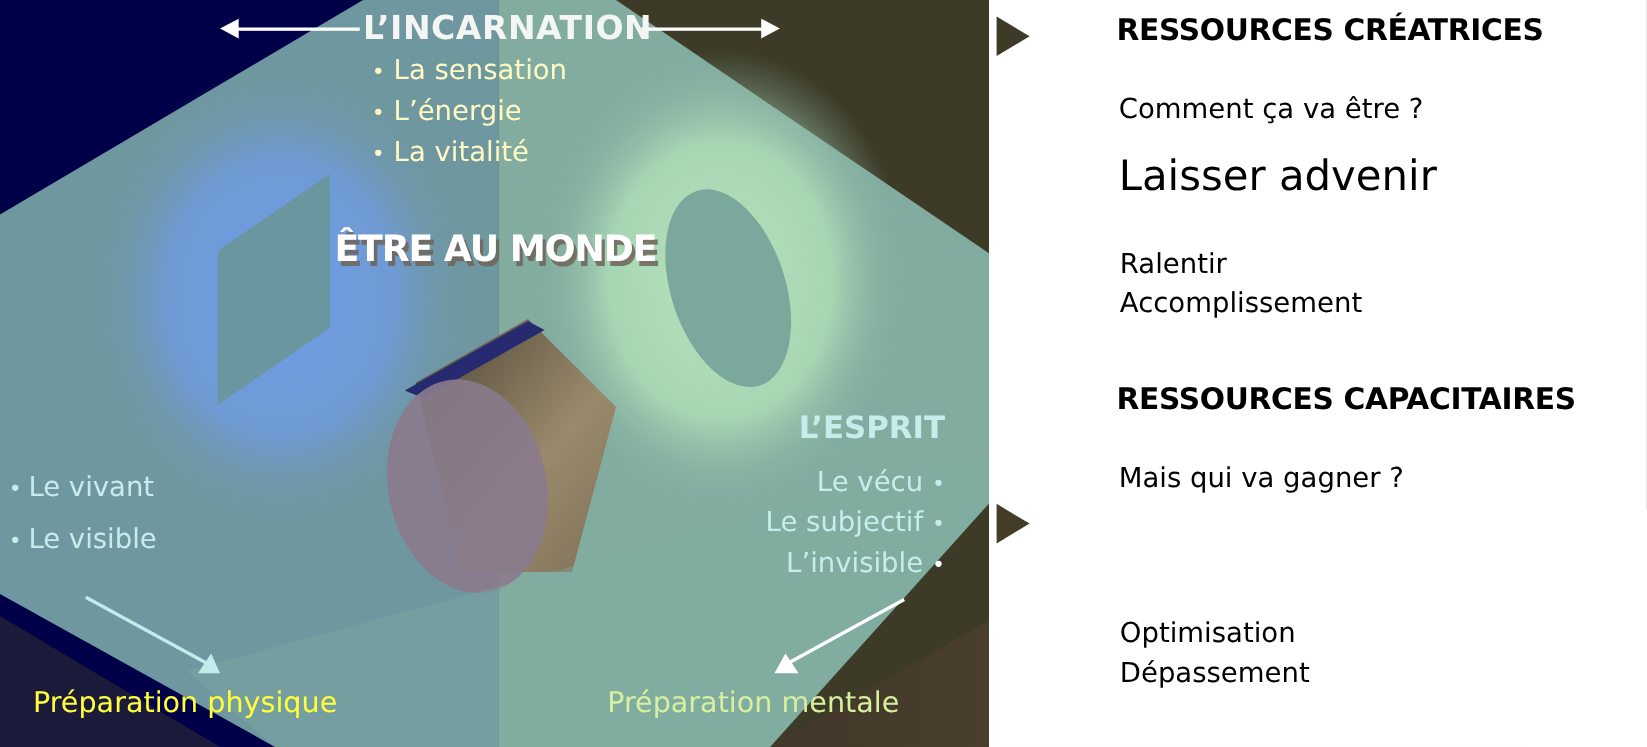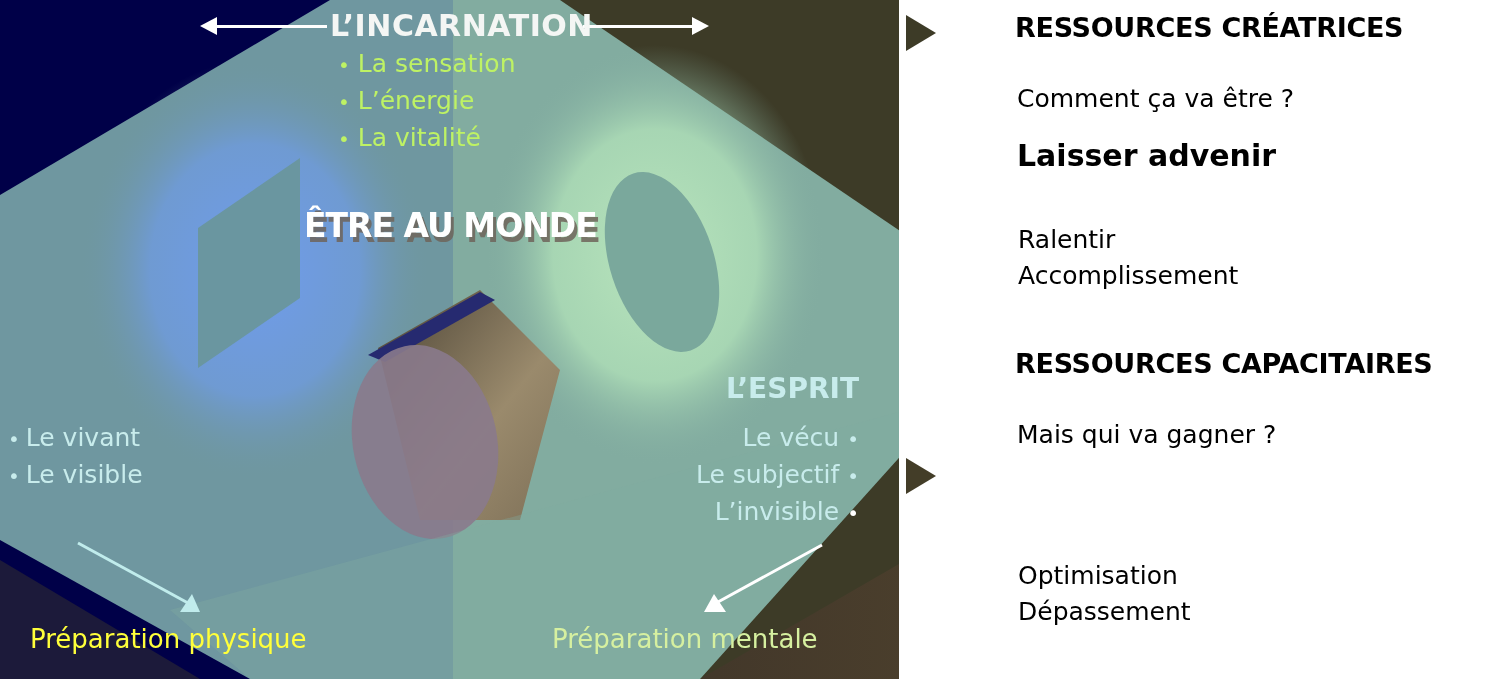--- a/index.html
+++ b/index.html
@@ -28,43 +28,43 @@
       color: #f4f6f4; letter-spacing: 0.5px;
     }
     .arrow-h { position: absolute; height: 3px; background: #ffffff; top: 25px; }
     .arrow-h.left { left: 215px; width: 112px; }
     .arrow-h.right { left: 583px; width: 110px; }
     .arrowhead-l { position: absolute; left: 200px; top: 17px; width: 0; height: 0;
       border-top: 9px solid transparent; border-bottom: 9px solid transparent; border-right: 17px solid #ffffff; }
     .arrowhead-r { position: absolute; left: 692px; top: 17px; width: 0; height: 0;
       border-top: 9px solid transparent; border-bottom: 9px solid transparent; border-left: 17px solid #ffffff; }
 
-    .bullets-top { left: 338px; top: 46px; font-size: 25px; color: #bef264; line-height: 36px; }
+    .bullets-top { left: 338px; top: 46px; font-size: 25px; color: #fef9c3; line-height: 36px; }
     .bullets-top .dot { margin-right: 8px; font-size: 20px; }
 
     .etre {
       left: 304px; top: 206px; font-size: 33px; font-weight: bold; color: #ffffff;
       text-shadow: 3px 5px 0 rgba(110,100,90,0.85); letter-spacing: -1px;
     }
 
     .corps-title { left: 8px; top: 372px; font-size: 28px; font-weight: bold; color: #c8ecec; }
-    .corps-list { left: 8px; top: 420px; font-size: 25px; color: #c8ecec; line-height: 36px; }
+    .corps-list { left: 8px; top: 420px; font-size: 25px; color: #c8ecec; line-height: 46px; }
     .corps-list .dot { margin-right: 6px; font-size: 20px; }
 
     .esprit-title { right: 40px; top: 372px; font-size: 28px; font-weight: bold; color: #c8ecec; text-align: right; }
     .esprit-list { right: 40px; top: 420px; font-size: 25px; color: #c8ecec; line-height: 36px; text-align: right; }
     .esprit-list .dot { margin-left: 8px; font-size: 20px; }
 
     .prep-phys { left: 30px; top: 624px; font-size: 26px; color: #ffff3a; }
     .prep-ment { left: 552px; top: 624px; font-size: 26px; color: #d6f0a0; }
 
     .right-panel { position: absolute; left: 1015px; top: 0; width: 482px; height: 522px; color: #000; }
     .rp-head { position: absolute; left: 0; font-size: 27px; font-weight: bold; letter-spacing: -0.3px; }
     .rp-q { position: absolute; left: 2px; font-size: 25px; }
-    .rp-bold { position: absolute; left: 2px; font-size: 30px; font-weight: bold; }
+    .rp-bold { position: absolute; left: 2px; font-size: 38px; font-weight: normal; }
     .rp-line { position: absolute; left: 3px; font-size: 25px; }
   </style>
 </head>
 <body>
 
 <div class="scene">
   <svg class="bg" width="906" height="679" viewBox="0 0 906 679">
     <defs>
       <radialGradient id="blueGlow" cx="0.5" cy="0.5" r="0.5">
         <stop offset="0" stop-color="#6f9cf0" stop-opacity="0.95"></stop>

